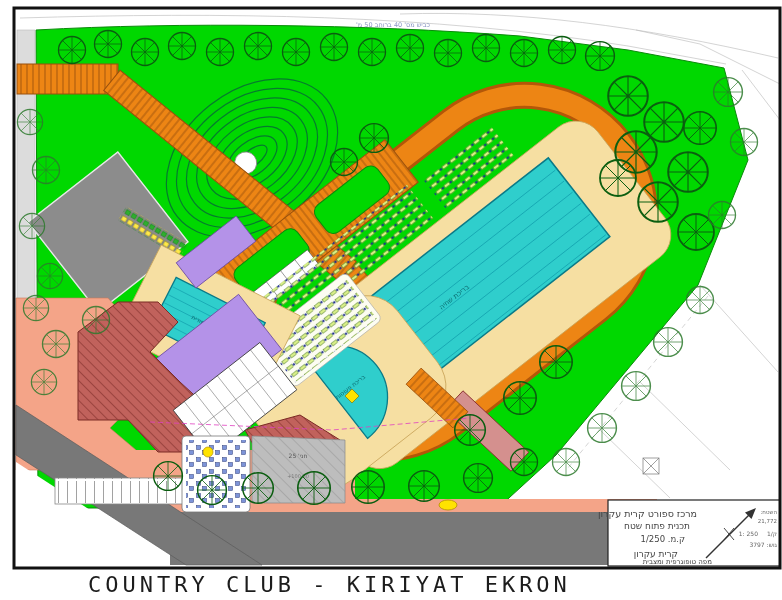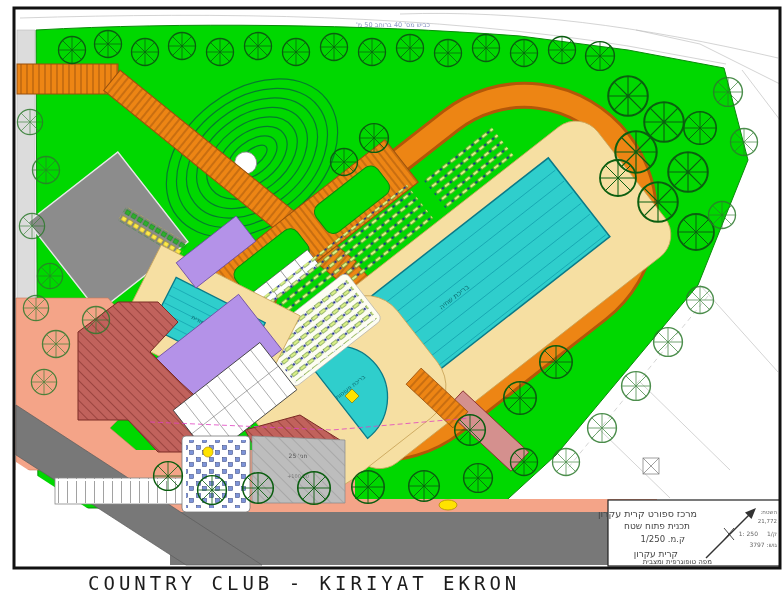--- a/index.html
+++ b/index.html
@@ -1,21 +1,21 @@
 <!DOCTYPE html>
 <html style="--lawn: #00d800; --track: #ed8514; --track_dark: #b35708; --water: #2fcecc; --deck: #f6dfa2; --building_red: #c1625c; --building_purple: #b492e8; --plaza_salmon: #f4a488; --road: #787878; --parking_gray: #bdbdbd; --bldg_gray: #8c8c8c;"><head>
 <meta charset="utf-8">
 <style>
   html,body{margin:0;padding:0;background:#ffffff;}
   .page{position:relative;width:782px;height:600px;background:#fff;overflow:hidden;
         font-family:"DejaVu Sans",sans-serif;}
   .plan-svg{position:absolute;left:0;top:0;}
   .caption{position:absolute;left:88px;top:572px;width:600px;
            font-family:"DejaVu Sans Mono","Liberation Mono",monospace;
-           font-size:19px;letter-spacing:4px;color:#1c1c1c;white-space:nowrap;}
+           font-size:22px;letter-spacing:4px;color:#1c1c1c;white-space:nowrap;}
   text{font-family:"DejaVu Sans",sans-serif;}
   .heb{direction:rtl;}
 </style>
 </head>
 <body>
 
 <div class="page">
 <svg class="plan-svg" width="782" height="600" viewBox="0 0 782 600">
   <defs>
     <pattern id="steps" width="6" height="6" patternUnits="userSpaceOnUse">

